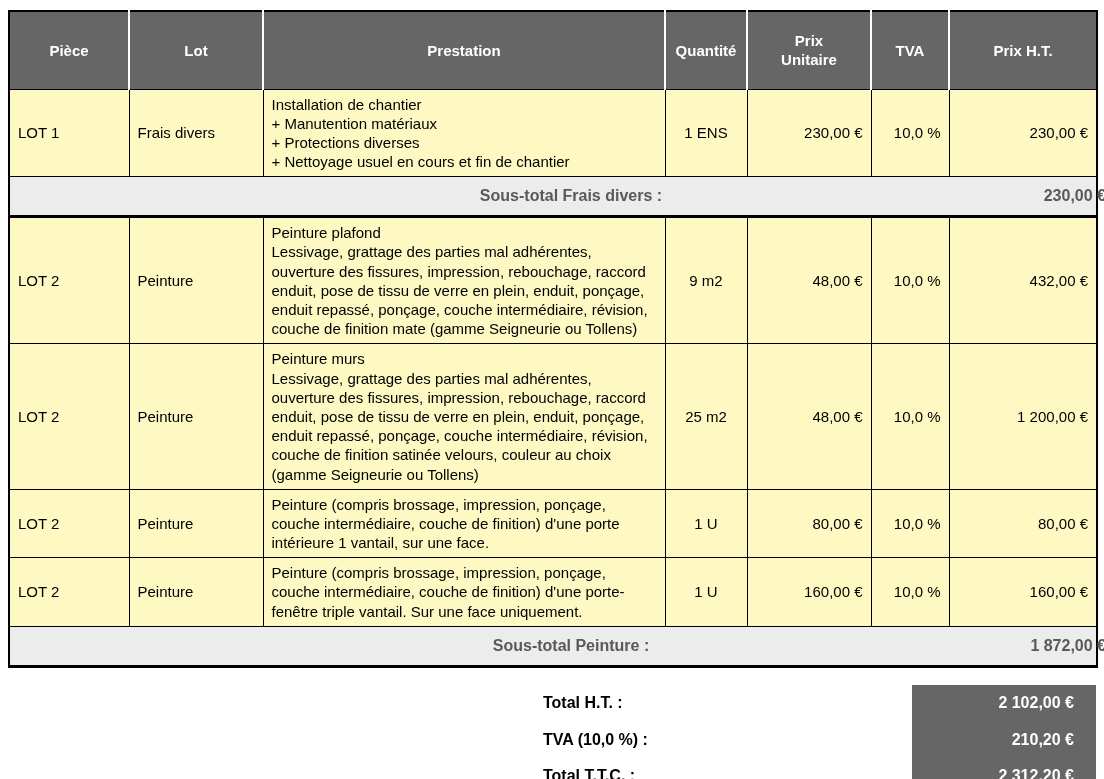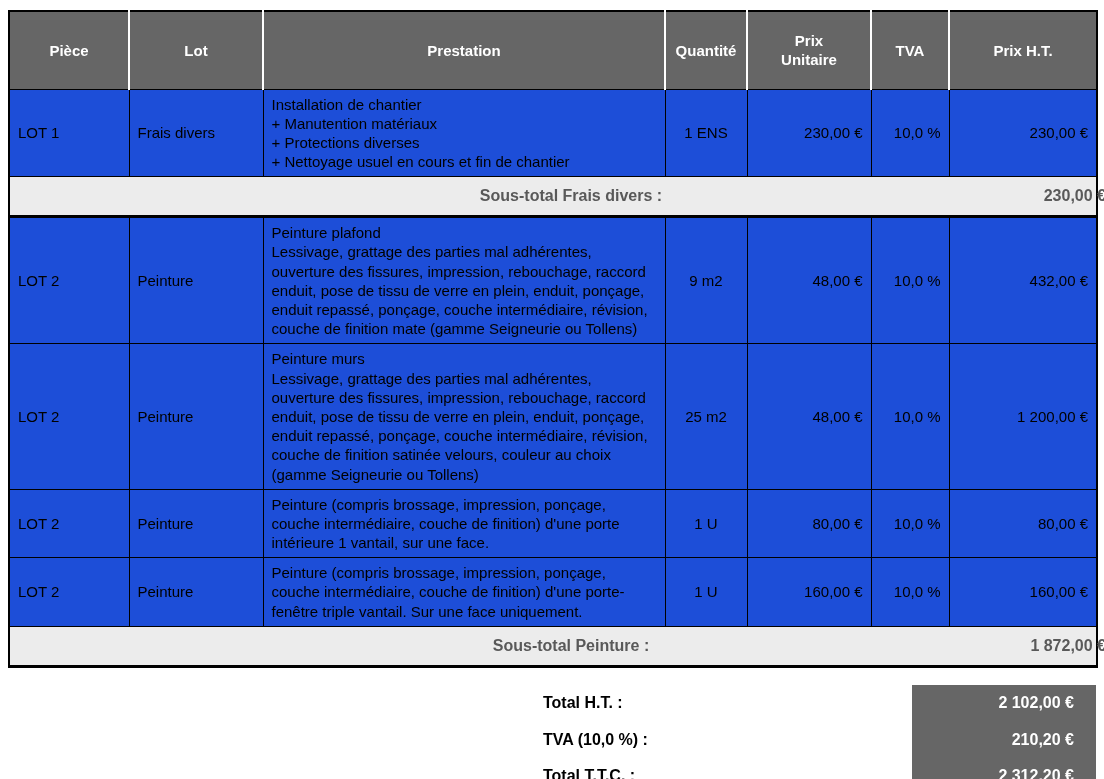--- a/index.html
+++ b/index.html
@@ -42,21 +42,21 @@
     border-right: 2px solid #ffffff;
     border-bottom: 1px solid #000000;
     white-space: pre-line;
   }
   th:last-child { border-right: none; margin-top: 16px; }
 
   td {
     border: 1px solid #000000;
     vertical-align: middle;
     padding: 5px 8px;
-    background: #1d4ed8;
+    background: #fef9c3;
   }
   td.prestation { white-space: pre-line; overflow-wrap: break-word; }
   td.piece, td.lot { text-align: left; }
   td.quantite { text-align: center; }
   td.pu, td.pht { text-align: right; }
   td.tva { text-align: right; }
 
   tr.row-1 { height: 86px; }
   tr.row-2 { height: 120px; }
   tr.row-3 { height: 133px; }

